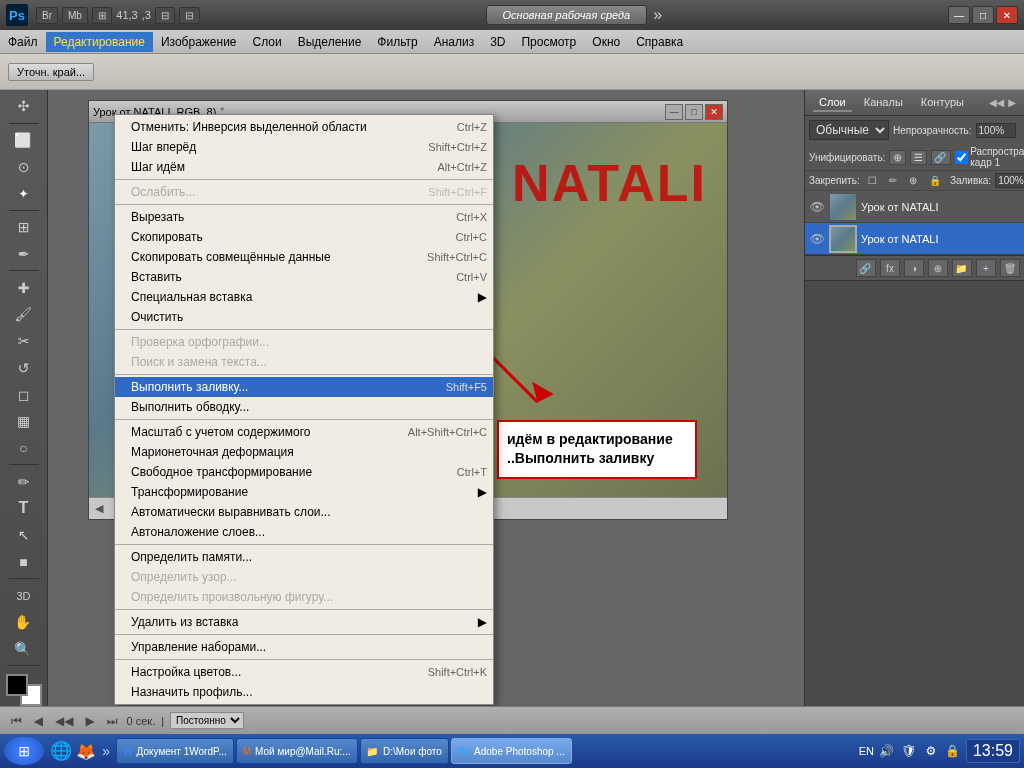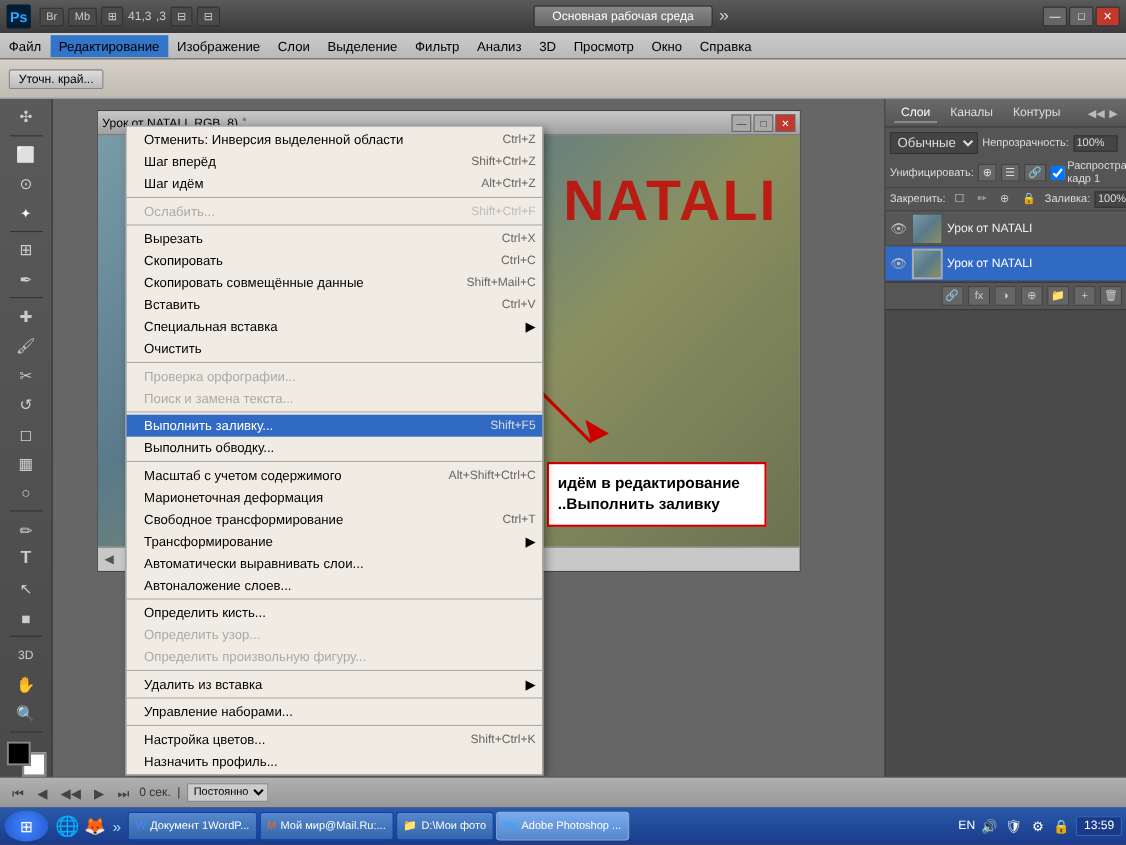--- a/index.html
+++ b/index.html
@@ -40,20 +40,21 @@
       justify-content: center;
     }
     .workspace-btn {
       background: linear-gradient(to bottom, #888, #666);
       border: 1px solid #333;
       border-radius: 3px;
       color: #fff;
       font-size: 11px;
       padding: 3px 16px;
       cursor: pointer;
+      font-style: italic;
     }
     .title-controls {
       display: flex; gap: 2px;
     }
     .win-btn {
       width: 22px; height: 18px;
       background: #666;
       border: 1px solid #333;
       color: #fff;
       font-size: 10px;
@@ -77,21 +78,21 @@
       font-size: 12px;
       color: #000;
       white-space: nowrap;
     }
     .menu-item:hover, .menu-item.active {
       background: #316ac5;
       color: #fff;
     }
     .menu-item.active {
       background: #3375c8;
-      color: #000000;
+      color: #fde047;
     }
 
     
     #main {
       display: flex;
       height: calc(768px - 30px - 24px - 36px - 30px);
     }
 
     
     #options-bar {
@@ -537,21 +538,21 @@
     }
     .tray-icon {
       width: 18px; height: 18px;
       display: flex; align-items: center; justify-content: center;
       font-size: 12px;
       cursor: pointer;
     }
     .clock {
       background: #1a3a8a;
       padding: 2px 6px;
-      font-size: 11px;
+      font-size: 16px;
       color: #fff;
       border: 1px solid #3366aa;
       border-radius: 2px;
     }
 
     
     .arrow-line {
       position: absolute;
       top: 0; left: 0; right: 0; bottom: 0;
       pointer-events: none;
@@ -692,21 +693,21 @@
       <div class="menu-entry">
         <span class="menu-entry-label">Вырезать</span>
         <span class="menu-entry-shortcut">Ctrl+X</span>
       </div>
       <div class="menu-entry">
         <span class="menu-entry-label">Скопировать</span>
         <span class="menu-entry-shortcut">Ctrl+C</span>
       </div>
       <div class="menu-entry">
         <span class="menu-entry-label">Скопировать совмещённые данные</span>
-        <span class="menu-entry-shortcut">Shift+Mail+C</span>
+        <span class="menu-entry-shortcut">Shift+Ctrl+C</span>
       </div>
       <div class="menu-entry">
         <span class="menu-entry-label">Вставить</span>
         <span class="menu-entry-shortcut">Ctrl+V</span>
       </div>
       <div class="menu-entry">
         <span class="menu-entry-label">Специальная вставка</span>
         <span class="menu-entry-shortcut"></span>
         <span class="menu-arrow">▶</span>
       </div>
@@ -745,21 +746,21 @@
         <span class="menu-arrow">▶</span>
       </div>
       <div class="menu-entry">
         <span class="menu-entry-label">Автоматически выравнивать слои...</span>
       </div>
       <div class="menu-entry">
         <span class="menu-entry-label">Автоналожение слоев...</span>
       </div>
       <div class="menu-sep"></div>
       <div class="menu-entry">
-        <span class="menu-entry-label">Определить кисть...</span>
+        <span class="menu-entry-label">Определить памяти...</span>
       </div>
       <div class="menu-entry disabled">
         <span class="menu-entry-label">Определить узор...</span>
       </div>
       <div class="menu-entry disabled">
         <span class="menu-entry-label">Определить произвольную фигуру...</span>
       </div>
       <div class="menu-sep"></div>
       <div class="menu-entry">
         <span class="menu-entry-label">Удалить из вставка</span>

